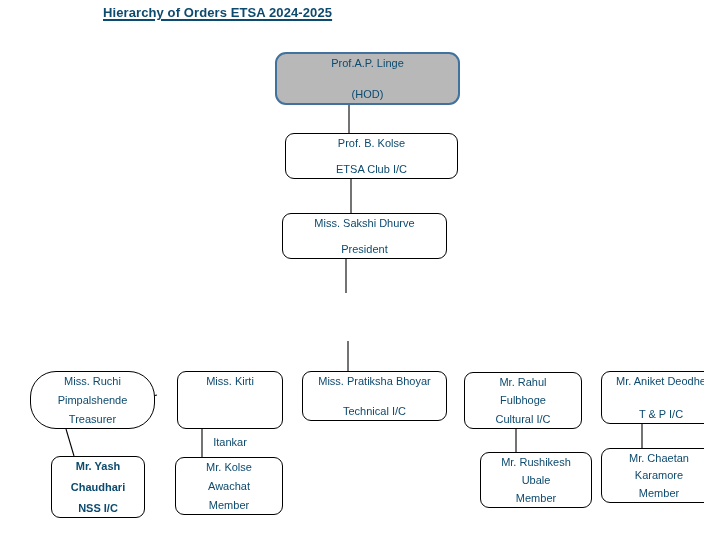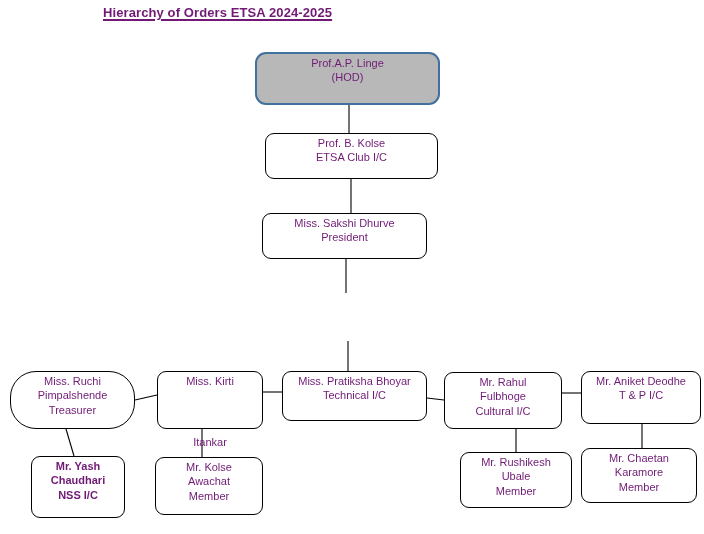--- a/index.html
+++ b/index.html
@@ -6,21 +6,21 @@
     margin: 0;
     padding: 0;
     background: #ffffff;
   }
   .canvas {
     position: relative;
     width: 704px;
     height: 534px;
     background: #ffffff;
     font-family: "Liberation Sans", sans-serif;
-    color: #701a75;
+    color: #0c4a6e;
     overflow: hidden;
   }
   .doc-title {
     position: absolute;
     left: 103px;
     top: 5px;
     font-size: 13px;
     font-weight: bold;
     text-decoration: underline;
     text-decoration-thickness: 1.5px;
@@ -40,26 +40,27 @@
     stroke-width: 1.1;
   }
   .node {
     position: absolute;
     box-sizing: border-box;
     background: #ffffff;
     border: 1.3px solid #000000;
     border-radius: 9px;
     display: flex;
     flex-direction: column;
-    justify-content: flex-start;
+    justify-content: space-between;
     align-items: center;
     text-align: center;
     font-size: 11px;
     line-height: 1.3;
     padding: 2px 4px;
+    margin-left: 20px;
   }
   .node.hod {
     background: #b8b8b8;
     border: 2px solid #41719c;
     border-radius: 11px;
   }
   .node span {
     display: block;
     white-space: nowrap;
   }

